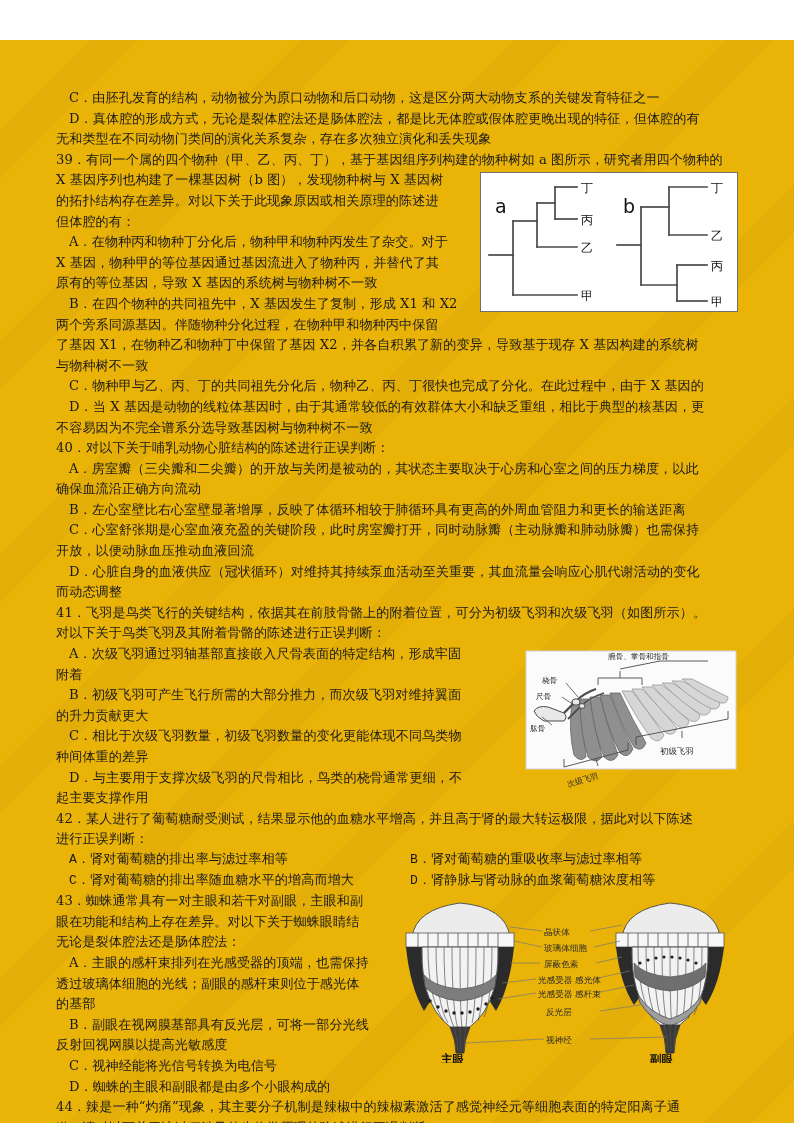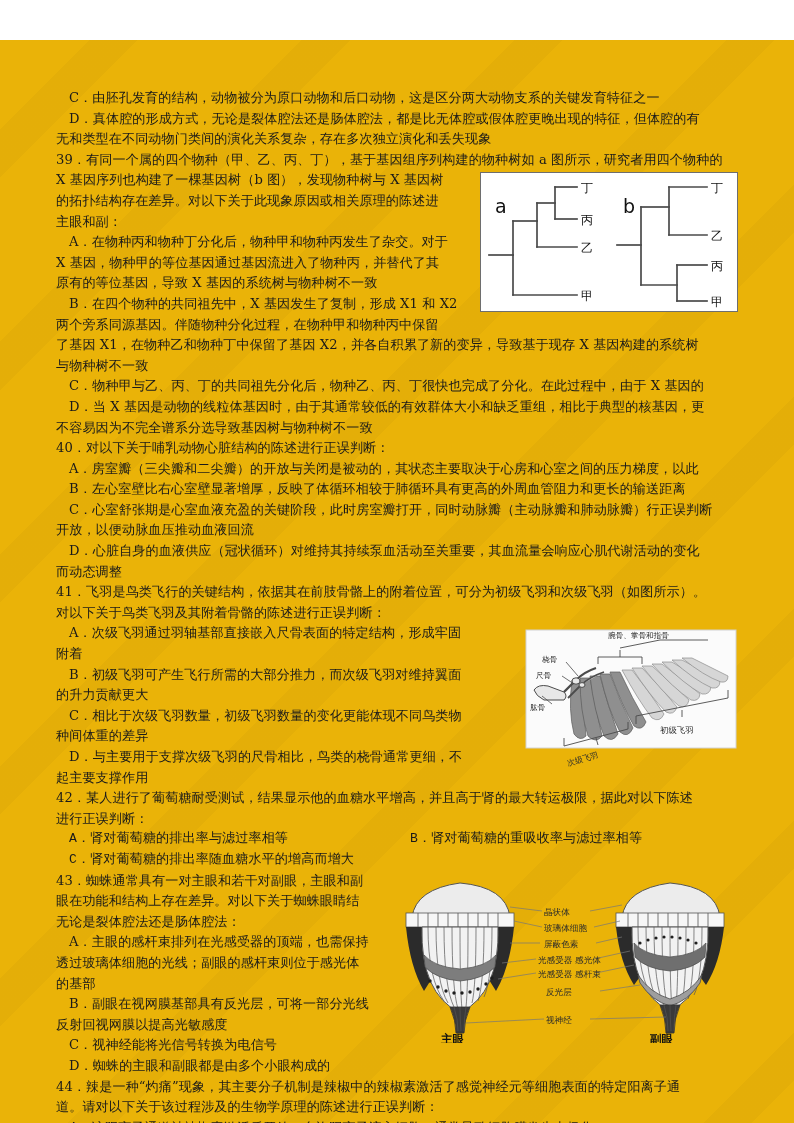--- a/index.html
+++ b/index.html
@@ -153,38 +153,39 @@
           <text x="100" y="127" font-size="12" fill="#111">甲</text>
           <text x="230" y="19" font-size="12" fill="#111">丁</text>
           <text x="230" y="67" font-size="12" fill="#111">乙</text>
           <text x="230" y="97" font-size="12" fill="#111">丙</text>
           <text x="230" y="133" font-size="12" fill="#111">甲</text>
         </svg>
       </div>
 
       <div class="ln">X 基因序列也构建了一棵基因树（b 图），发现物种树与 X 基因树</div>
       <div class="ln">的拓扑结构存在差异。对以下关于此现象原因或相关原理的陈述进</div>
-      <div class="ln">主眼和副：</div>
+      <div class="ln">但体腔的有：</div>
       <div class="ln ind">A．在物种丙和物种丁分化后，物种甲和物种丙发生了杂交。对于</div>
       <div class="ln">X 基因，物种甲的等位基因通过基因流进入了物种丙，并替代了其</div>
       <div class="ln">原有的等位基因，导致 X 基因的系统树与物种树不一致</div>
       <div class="ln ind">B．在四个物种的共同祖先中，X 基因发生了复制，形成 X1 和 X2</div>
       <div class="ln">两个旁系同源基因。伴随物种分化过程，在物种甲和物种丙中保留</div>
       <div class="ln">了基因 X1，在物种乙和物种丁中保留了基因 X2，并各自积累了新的变异，导致基于现存 X 基因构建的系统树</div>
       <div class="ln">与物种树不一致</div>
       <div class="ln ind">C．物种甲与乙、丙、丁的共同祖先分化后，物种乙、丙、丁很快也完成了分化。在此过程中，由于 X 基因的</div>
       <div class="ln ind">D．当 X 基因是动物的线粒体基因时，由于其通常较低的有效群体大小和缺乏重组，相比于典型的核基因，更</div>
       <div class="ln">不容易因为不完全谱系分选导致基因树与物种树不一致</div>
     </div>
 
     <div>
       <div class="ln qnum">40．对以下关于哺乳动物心脏结构的陈述进行正误判断：</div>
       <div class="ln ind">A．房室瓣（三尖瓣和二尖瓣）的开放与关闭是被动的，其状态主要取决于心房和心室之间的压力梯度，以此</div>
+      <div class="ln">确保血流沿正确方向流动</div>
       <div class="ln ind">B．左心室壁比右心室壁显著增厚，反映了体循环相较于肺循环具有更高的外周血管阻力和更长的输送距离</div>
-      <div class="ln ind">C．心室舒张期是心室血液充盈的关键阶段，此时房室瓣打开，同时动脉瓣（主动脉瓣和肺动脉瓣）行正误判断</div>
+      <div class="ln ind">C．心室舒张期是心室血液充盈的关键阶段，此时房室瓣打开，同时动脉瓣（主动脉瓣和肺动脉瓣）也需保持</div>
       <div class="ln">开放，以便动脉血压推动血液回流</div>
       <div class="ln ind">D．心脏自身的血液供应（冠状循环）对维持其持续泵血活动至关重要，其血流量会响应心肌代谢活动的变化</div>
       <div class="ln">而动态调整</div>
     </div>
 
     <div class="clearfix">
       <div class="ln qnum">41．飞羽是鸟类飞行的关键结构，依据其在前肢骨骼上的附着位置，可分为初级飞羽和次级飞羽（如图所示）。</div>
       <div class="ln">对以下关于鸟类飞羽及其附着骨骼的陈述进行正误判断：</div>
 
       <div class="fig-wing">
@@ -262,20 +263,21 @@
 
     <div>
       <div class="ln qnum">42．某人进行了葡萄糖耐受测试，结果显示他的血糖水平增高，并且高于肾的最大转运极限，据此对以下陈述</div>
       <div class="ln">进行正误判断：</div>
       <div class="two-col">
         <div class="ln ind">A．肾对葡萄糖的排出率与滤过率相等</div>
         <div class="ln">B．肾对葡萄糖的重吸收率与滤过率相等</div>
       </div>
       <div class="two-col">
         <div class="ln ind">C．肾对葡萄糖的排出率随血糖水平的增高而增大</div>
+        <div class="ln">D．肾静脉与肾动脉的血浆葡萄糖浓度相等</div>
       </div>
     </div>
 
     <div class="clearfix">
       <div class="fig-eye">
         <svg width="344" height="172" viewBox="0 0 344 172">
 
           <g>
             <path d="M18 46 Q22 18 66 12 Q112 16 116 46 L116 56 L18 56 Z" fill="#ececec" stroke="#555" stroke-width="1"></path>
 

